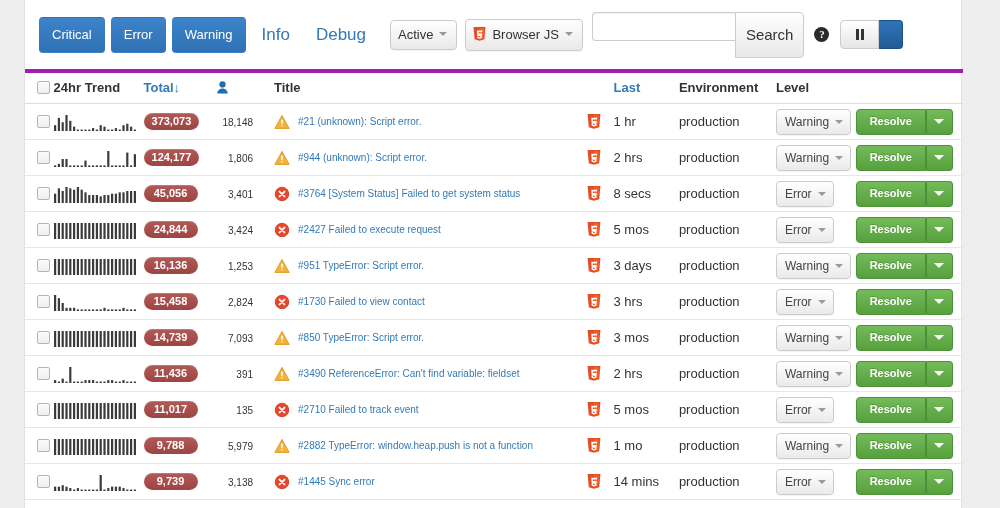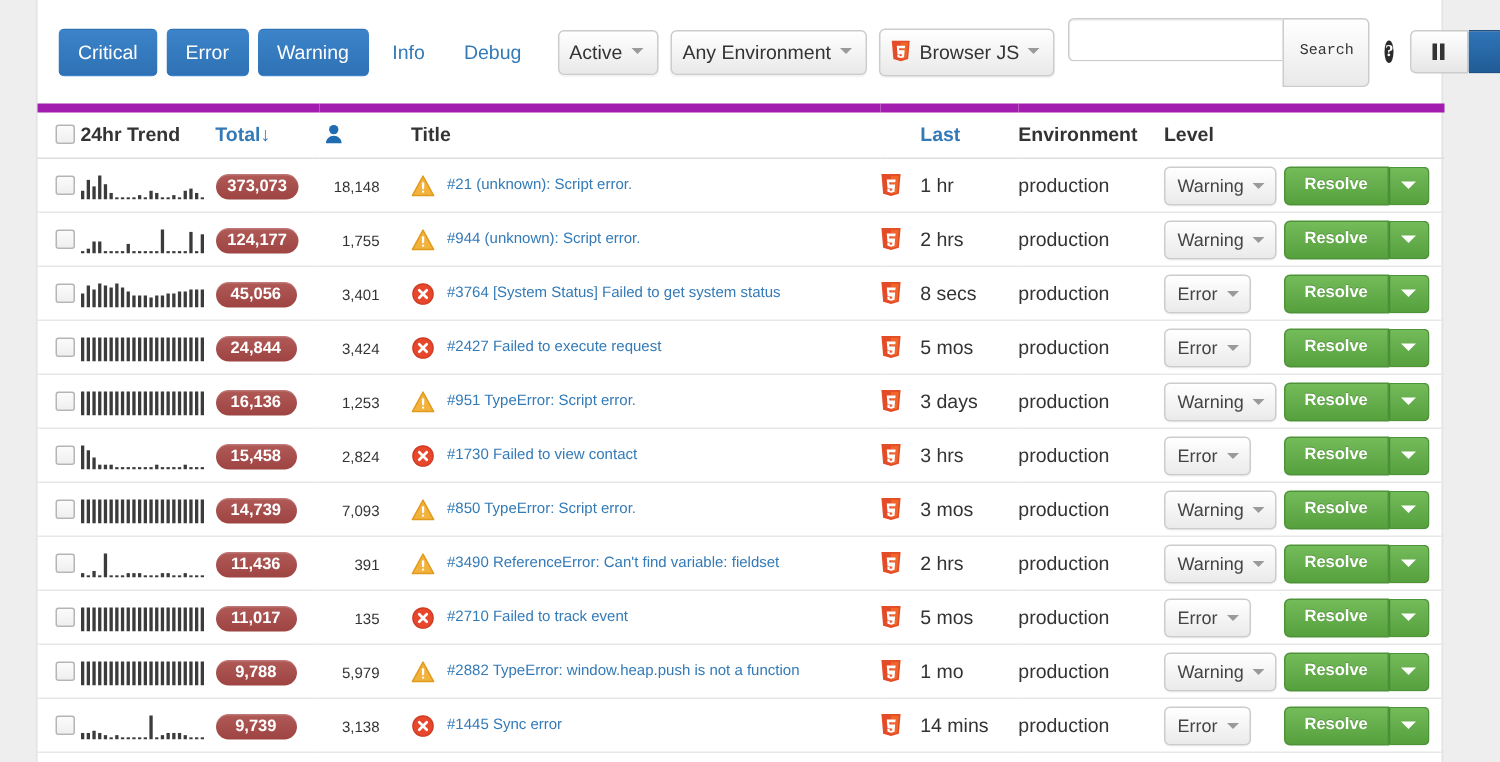--- a/index.html
+++ b/index.html
@@ -44,21 +44,21 @@
     border: 1px solid transparent;
     background: #2e6da4;
     background: linear-gradient(#3c83c9, #2f72b5);
     color: #ffffff;
     font-weight: 400;
     cursor: pointer;
     margin-right: 6px;
     white-space: nowrap;
   }
   .lvl-link {
-    font-size: 13px;
+    font-size: 17px;
     line-height: 1;
     padding: 8px 9px 9px 9px;
     border-radius: 4px;
     border: 1px solid transparent;
     background: transparent;
     color: #337ab7;
     cursor: pointer;
     margin-right: 6px;
     white-space: nowrap;
     text-align: center;
@@ -109,22 +109,22 @@
     outline: none;
     color: #555;
     background: #fff;
     box-shadow: inset 0 1px 1px rgba(0,0,0,0.06);
   }
   .search-btn {
     height: 46px;
     border: 1px solid #cccccc;
     border-radius: 0 4px 4px 0;
     background: linear-gradient(#ffffff, #e9e9e9);
-    font-size: 10px;
-    font-family: Liberation Mono, monospace;
+    font-size: 15px;
+    font-family: Liberation Sans, sans-serif;
     color: #333;
     padding: 0 10px;
     cursor: pointer;
   }
   .help-ico {
     width: 15px; height: 15px;
     border-radius: 50%;
     background: #2b2b2b;
     color: #fff;
     font-size: 11px;
@@ -180,21 +180,21 @@
     table-layout: fixed;
     font-size: 13px;
   }
   .tbl th {
     font-size: 13px;
     font-weight: bold;
     color: #333333;
     text-align: left;
     padding: 7px 0 8px 0;
     border-bottom: 1px solid #dddddd;
-    border-top: 6px solid #a21caf;
+    border-top: 4px solid #a21caf;
     vertical-align: middle;
     height: 28px;
   }
   .tbl th.sortable { color: #337ab7; cursor: pointer; }
   .tbl td {
     padding: 0;
     border-bottom: 1px solid #e7e7e7;
     vertical-align: middle;
     height: 36px;
     color: #333;
@@ -314,24 +314,20 @@
         <button class="lvl-btn">Warning</button>
         <button class="lvl-link">Info</button>
         <button class="lvl-link">Debug</button>
       </div>
 
       <div class="sel-btn">
         <span>Active</span>
         <span class="caret"></span>
       </div>
 
-      <div class="sel-btn">
-        <span>Any Environment</span>
-        <span class="caret"></span>
-      </div>
 
       <div class="sel-btn">
         <span class="html5-ico">
           <svg viewBox="0 0 52 60" width="13" height="15" aria-hidden="true">
             <path fill="#e34c26" d="M2 0h48l-4.4 49.3L26 55 6.4 49.3z"></path>
             <path fill="#ef652a" d="M26 4.5v46.2l15.8-4.4L45.5 4.5z"></path>
             <path fill="#ffffff" d="M14.5 14h23l-.6 6.6H21.6l.5 5.6h14.3l-1.7 18.2L26 46.8l-8.6-2.4-.6-6.6h5.9l.3 3.4 3 .8 3-.8.4-4.8h-12L15.4 14z"></path>
           </svg>
         </span>
         <span>Browser JS</span>
@@ -463,21 +459,21 @@
                   <rect x="53.20" y="2.00" width="2.2" height="16.00" fill="#3b3b3b"></rect>
                   <rect x="57.00" y="16.40" width="2.2" height="1.60" fill="#3b3b3b"></rect>
                   <rect x="60.80" y="16.40" width="2.2" height="1.60" fill="#3b3b3b"></rect>
                   <rect x="64.60" y="16.40" width="2.2" height="1.60" fill="#3b3b3b"></rect>
                   <rect x="68.40" y="16.40" width="2.2" height="1.60" fill="#3b3b3b"></rect>
                   <rect x="72.20" y="3.60" width="2.2" height="14.40" fill="#3b3b3b"></rect>
                   <rect x="76.00" y="16.40" width="2.2" height="1.60" fill="#3b3b3b"></rect>
                   <rect x="79.80" y="5.20" width="2.2" height="12.80" fill="#3b3b3b"></rect>
                 </svg></span></td>
             <td class="c-total"><span class="badge">124,177</span></td>
-            <td class="c-users"><span class="users-num">1,755</span></td>
+            <td class="c-users"><span class="users-num">1,806</span></td>
             <td class="c-title">
               <span class="title-cell">
                 <span class="lv-ico"><svg viewBox="0 0 18 18" width="16" height="16" aria-hidden="true">
                     <path d="M9 1.6 17 16.2H1z" fill="#f3b23c" stroke="#e09a1c" stroke-width="1.1" stroke-linejoin="round"></path>
                     <rect x="8.2" y="6.2" width="1.7" height="5.2" rx="0.8" fill="#fff"></rect>
                     <rect x="8.2" y="12.3" width="1.7" height="1.8" rx="0.8" fill="#fff"></rect>
                   </svg></span>
                 <a class="title-link">#944 (unknown): Script error.</a>
               </span>
             </td>

